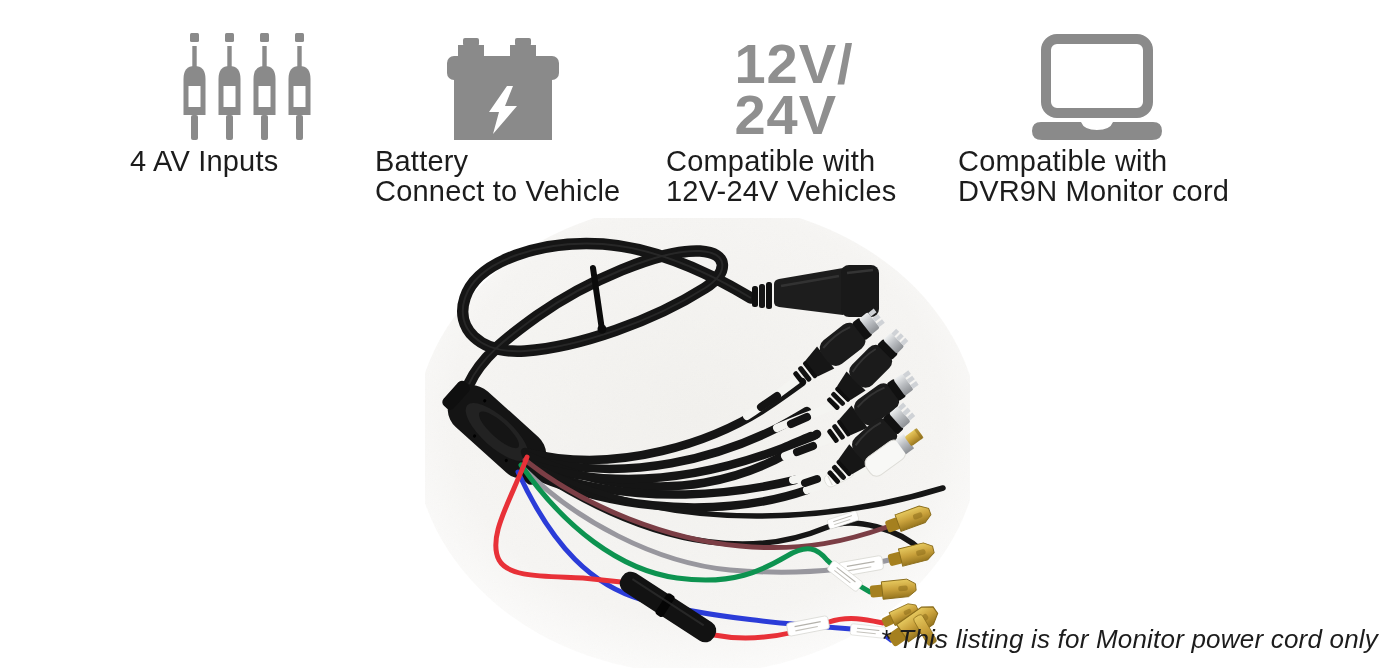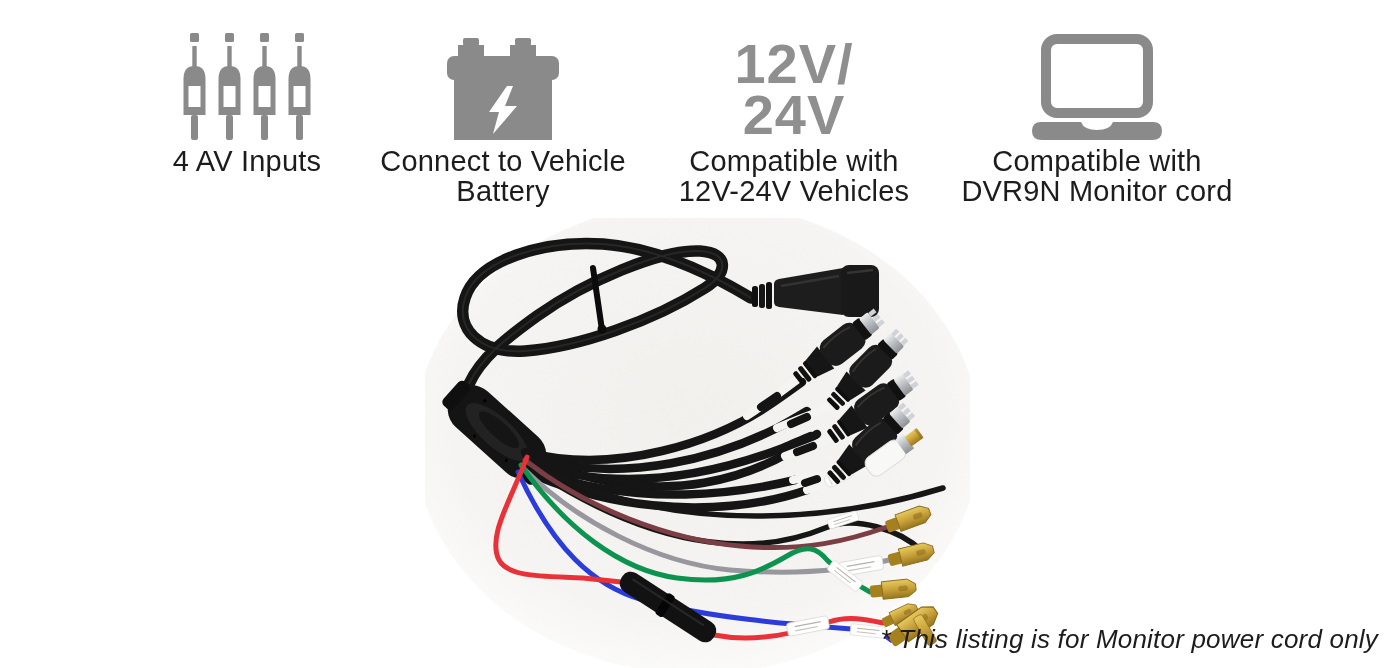--- a/index.html
+++ b/index.html
@@ -1,20 +1,20 @@
 <!DOCTYPE html>
 <html style="--icon-gray: #8a8a8a; --voltage-gray: #8f8f8f; --text-black: #1c1c1c; --cable-black: #151515; --wire-red: #e83138; --wire-blue: #2b3cd8; --wire-green: #0d9350; --wire-gray: #98979e; --wire-maroon: #7b3e45; --terminal-gold: #c9a13b; --connector-silver: #b9bcc0; --photo-bg: #f2f1ee;"><head>
 <meta charset="utf-8">
 <style>
   html,body{margin:0;padding:0;}
   body{
     width:1400px;height:668px;background:#ffffff;position:relative;overflow:hidden;
     font-family:"Liberation Sans", sans-serif;
   }
-  .feature{position:absolute;top:28px;text-align:center;}
+  .feature{position:absolute;top:28px;}
   .icon-wrap{height:112px;display:flex;align-items:flex-end;justify-content:center;}
   .feature-label{margin-top:6px;font-size:29px;line-height:30px;color:var(--text-black,#1c1c1c);letter-spacing:.2px;}
   .feature-label div{min-height:0;}
   .voltage-big{font-weight:800;font-size:56px;line-height:51px;color:var(--voltage-gray,#8f8f8f);letter-spacing:1px;}
   #f1{left:130px;width:234px;}
   #f2{left:375px;width:256px;}
   #f3{left:666px;width:256px;}
   #f4{left:958px;width:278px;}
   .photo-svg{position:absolute;left:425px;top:218px;width:545px;height:450px;}
   .footnote{
@@ -58,22 +58,22 @@
         <rect x="11" y="7" width="26" height="12"></rect>
         <rect x="68" y="0" width="16" height="8" rx="2"></rect>
         <rect x="63" y="7" width="26" height="12"></rect>
         <rect x="0" y="18" width="112" height="24" rx="7"></rect>
         <rect x="7" y="42" width="98" height="60"></rect>
       </g>
       <path d="M 60,48 L 42,74 L 52,74 L 46,96 L 70,68 L 58,68 L 66,48 Z" fill="#ffffff"></path>
     </svg>
   </div>
   <div class="feature-label">
+    <div>Battery</div>
     <div>Connect to Vehicle</div>
-    <div>Battery</div>
   </div>
 </div>
 
 <div class="feature" id="f3">
   <div class="icon-wrap">
     <div class="voltage-big">
       <div>12V/</div>
       <div>24V</div>
     </div>
   </div>

